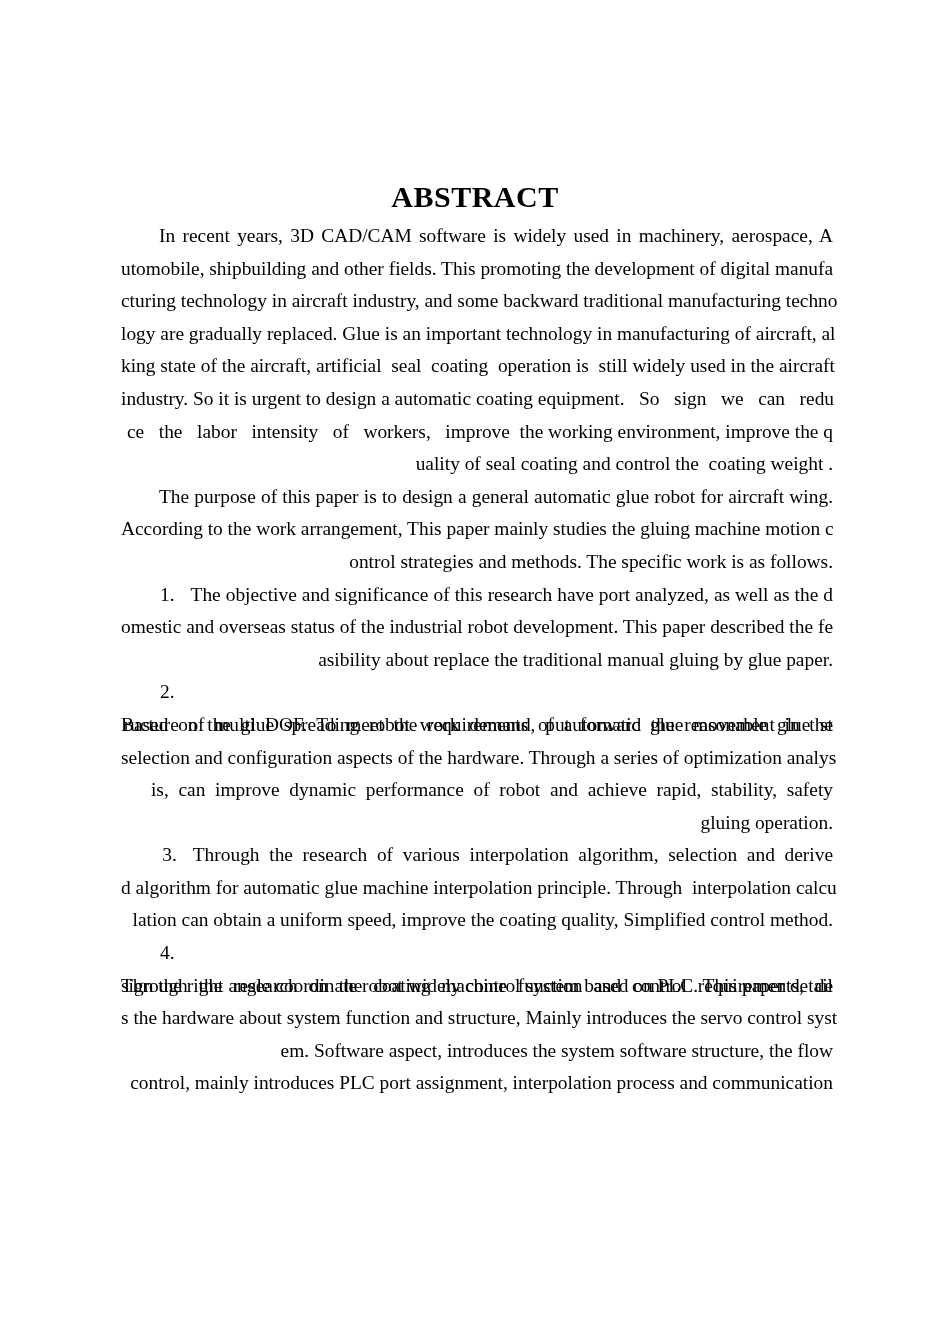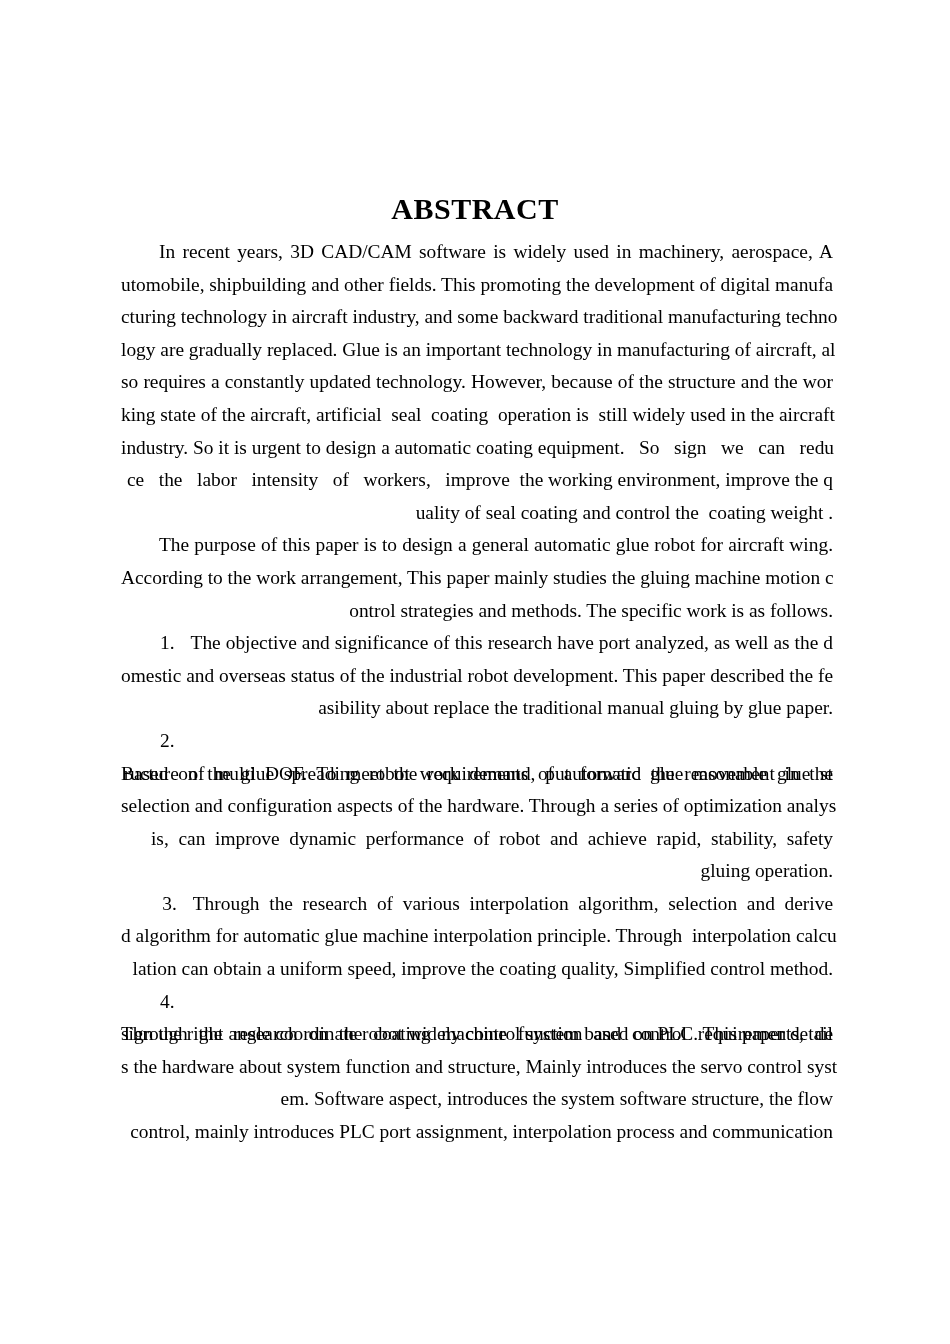--- a/index.html
+++ b/index.html
@@ -16,32 +16,32 @@
     position: relative;
     width: 950px;
     height: 1344px;
     background: #ffffff;
     overflow: hidden;
     box-sizing: border-box;
   }
   .doc-title {
     position: absolute;
     left: 0;
-    top: 172px;
+    top: 160px;
     width: 950px;
     text-align: center;
     font-size: 30px;
     font-weight: bold;
     letter-spacing: 0.5px;
     line-height: 34px;
   }
   .body-block {
     position: absolute;
     left: 121px;
-    top: 236px;
+    top: 220px;
     width: 712px;
   }
   
   .line {
     position: relative;
     height: 32.6px;
     line-height: 32.6px;
     font-size: 19.4px;
     white-space: pre;
     text-align: right;
@@ -72,21 +72,20 @@
 
 <div class="page">
 
   <h1 class="doc-title">ABSTRACT</h1>
 
   <div class="body-block" id="body-block">
       <div class="line justify"><span class="indent"></span><span class="seg">In recent years, 3D CAD/CAM software is widely used in machinery, aerospace, A</span></div>
       <div class="line justify"><span class="seg">utomobile, shipbuilding and other fields. This promoting the development of digital manufa</span></div>
       <div class="line justify"><span class="seg">cturing technology in aircraft industry, and some backward traditional manufacturing techno</span></div>
       <div class="line justify"><span class="seg">logy are gradually replaced. Glue is an important technology in manufacturing of aircraft, al</span></div>
-      <div class="line justify"><span class="seg">so requires a constantly updated technology. However, because of the structure and the wor</span></div>
       <div class="line"><span class="seg">king state of the aircraft, artificial  seal  coating  operation is  still widely used in the aircraft</span></div>
       <div class="line"><span class="seg">industry. So it is urgent to design a automatic coating equipment.   So   sign   we   can   redu</span></div>
       <div class="line"><span class="seg">ce   the   labor   intensity   of   workers,   improve  the working environment, improve the q</span></div>
       <div class="line"><span class="seg">uality of seal coating and control the  coating weight .</span></div>
       <div class="line justify"><span class="indent"></span><span class="seg">The purpose of this paper is to design a general automatic glue robot for aircraft wing.</span></div>
       <div class="line justify"><span class="seg">According to the work arrangement, This paper mainly studies the gluing machine motion c</span></div>
       <div class="line"><span class="seg">ontrol strategies and methods. The specific work is as follows.</span></div>
       <div class="line justify"><span class="num-indent"></span><span class="seg">1.</span><span class="num-gap"></span><span class="seg">The objective and significance of this research have port analyzed, as well as the d</span></div>
       <div class="line justify"><span class="seg">omestic and overseas status of the industrial robot development. This paper described the fe</span></div>
       <div class="line"><span class="seg">asibility about replace the traditional manual gluing by glue paper.</span></div>

